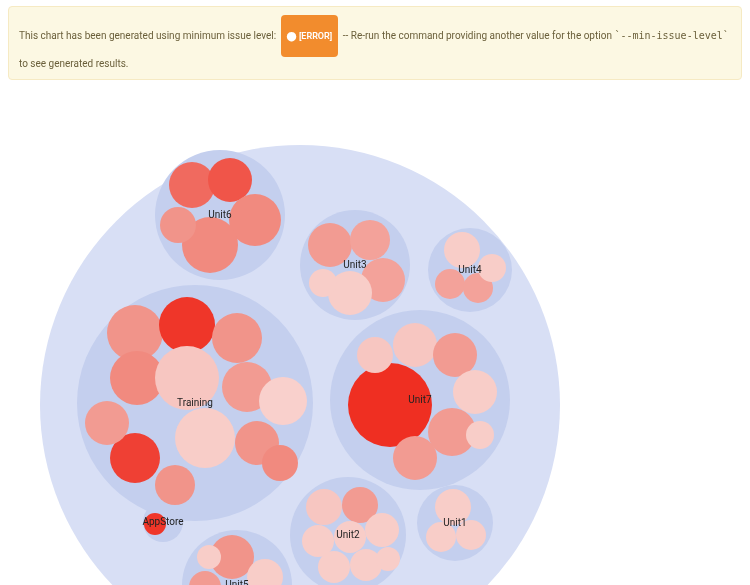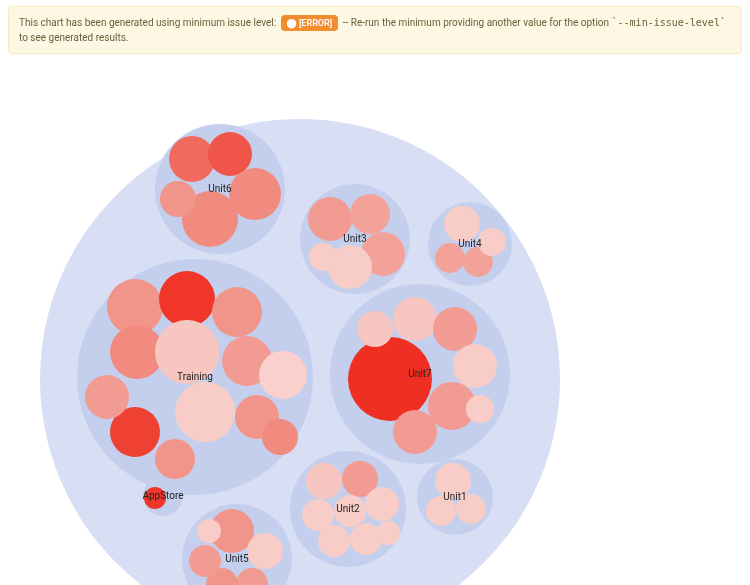--- a/index.html
+++ b/index.html
@@ -22,21 +22,21 @@
     border-radius: 4px;
     font-size: 10px;
     color: #6a5f3a;
     line-height: 14px;
   }
   .badge-error {
     display: inline-block;
     background: #f28c2d;
     color: #fff;
     border-radius: 4px;
-    padding: 1px 6px;
+    padding: 14px 6px;
     font-size: 9px;
     vertical-align: middle;
     margin: 0 2px;
     font-weight: 600;
   }
   .code {
     font-family: ui-monospace, SFMono-Regular, Menlo, Consolas, monospace;
     font-size: 10px;
     margin-top: 44px;
   }
@@ -56,21 +56,21 @@
 </style>
 </head>
 <body>
 
 <div class="banner">
   <span>This chart has been generated using minimum issue level: </span>
   <span class="badge-error">
     <span>⬤</span>
     <span>[ERROR]</span>
   </span>
-  <span> -- Re-run the minimum providing another value for the option </span>
+  <span> -- Re-run the command providing another value for the option </span>
   <span class="code">`--min-issue-level`</span>
   <span> to see generated results.</span>
 </div>
 
 <div class="chart-wrap">
   <svg id="chart-svg" width="750" height="555" viewBox="0 0 750 555">
       <circle cx="300" cy="325" r="260" fill="#d8dff5"></circle>
       <circle cx="220" cy="135" r="65" fill="#c4cfee"></circle>
       <circle cx="355" cy="185" r="55" fill="#c4cfee"></circle>
       <circle cx="470" cy="190" r="42" fill="#c4cfee"></circle>

